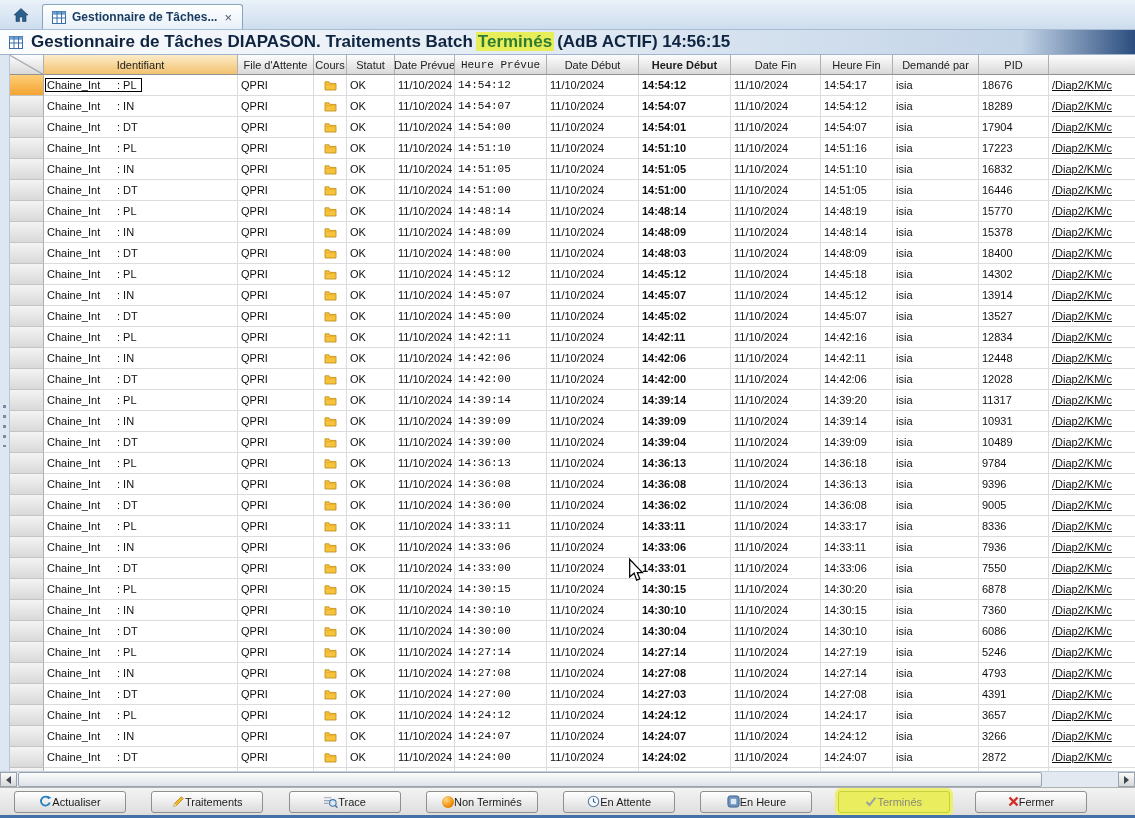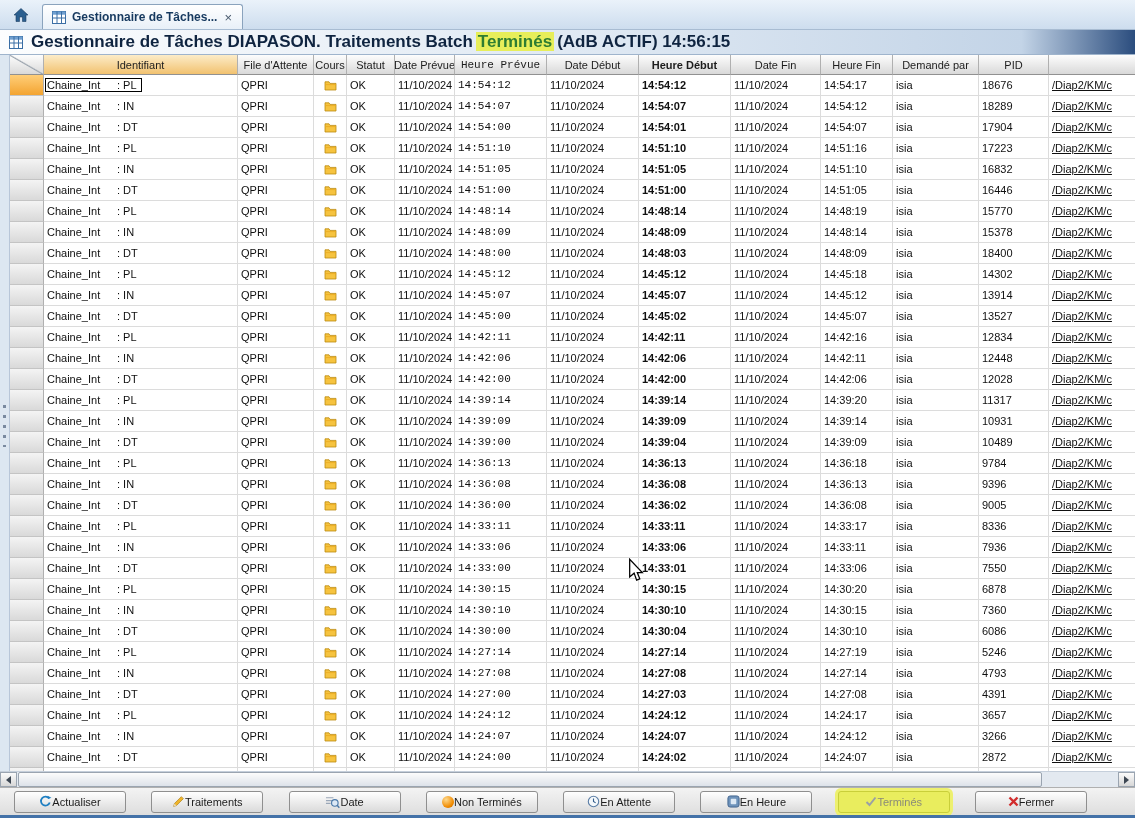--- a/index.html
+++ b/index.html
@@ -1051,21 +1051,21 @@
           <path d="M2 14 L3 10.5 L5.5 13 Z" fill="#e6d9bd"></path>
         </svg>
       <span>Traitements</span>
     </div>
     <div class="btn">
       <svg width="15" height="14" viewBox="0 0 16 15">
           <path d="M1 3 H9 M1 6 H9 M1 9 H6" stroke="#9aa7b8" stroke-width="1.2"></path>
           <circle cx="10.5" cy="8.5" r="3.5" fill="#dce8f5" stroke="#4a78a8" stroke-width="1.2"></circle>
           <path d="M13 11 L15.3 13.6" stroke="#4a78a8" stroke-width="1.6"></path>
         </svg>
-      <span>Date</span>
+      <span>Trace</span>
     </div>
     <div class="btn">
       <span class="ball"></span>
       <span>Non Terminés</span>
     </div>
     <div class="btn">
       <svg width="13" height="13" viewBox="0 0 14 14">
           <circle cx="7" cy="7" r="5.6" fill="#f4f8fb" stroke="#5b7ea6" stroke-width="1.2"></circle>
           <path d="M7 3.8 V7 L9.3 8.5" stroke="#355e8c" stroke-width="1.2" fill="none"></path>
         </svg>

